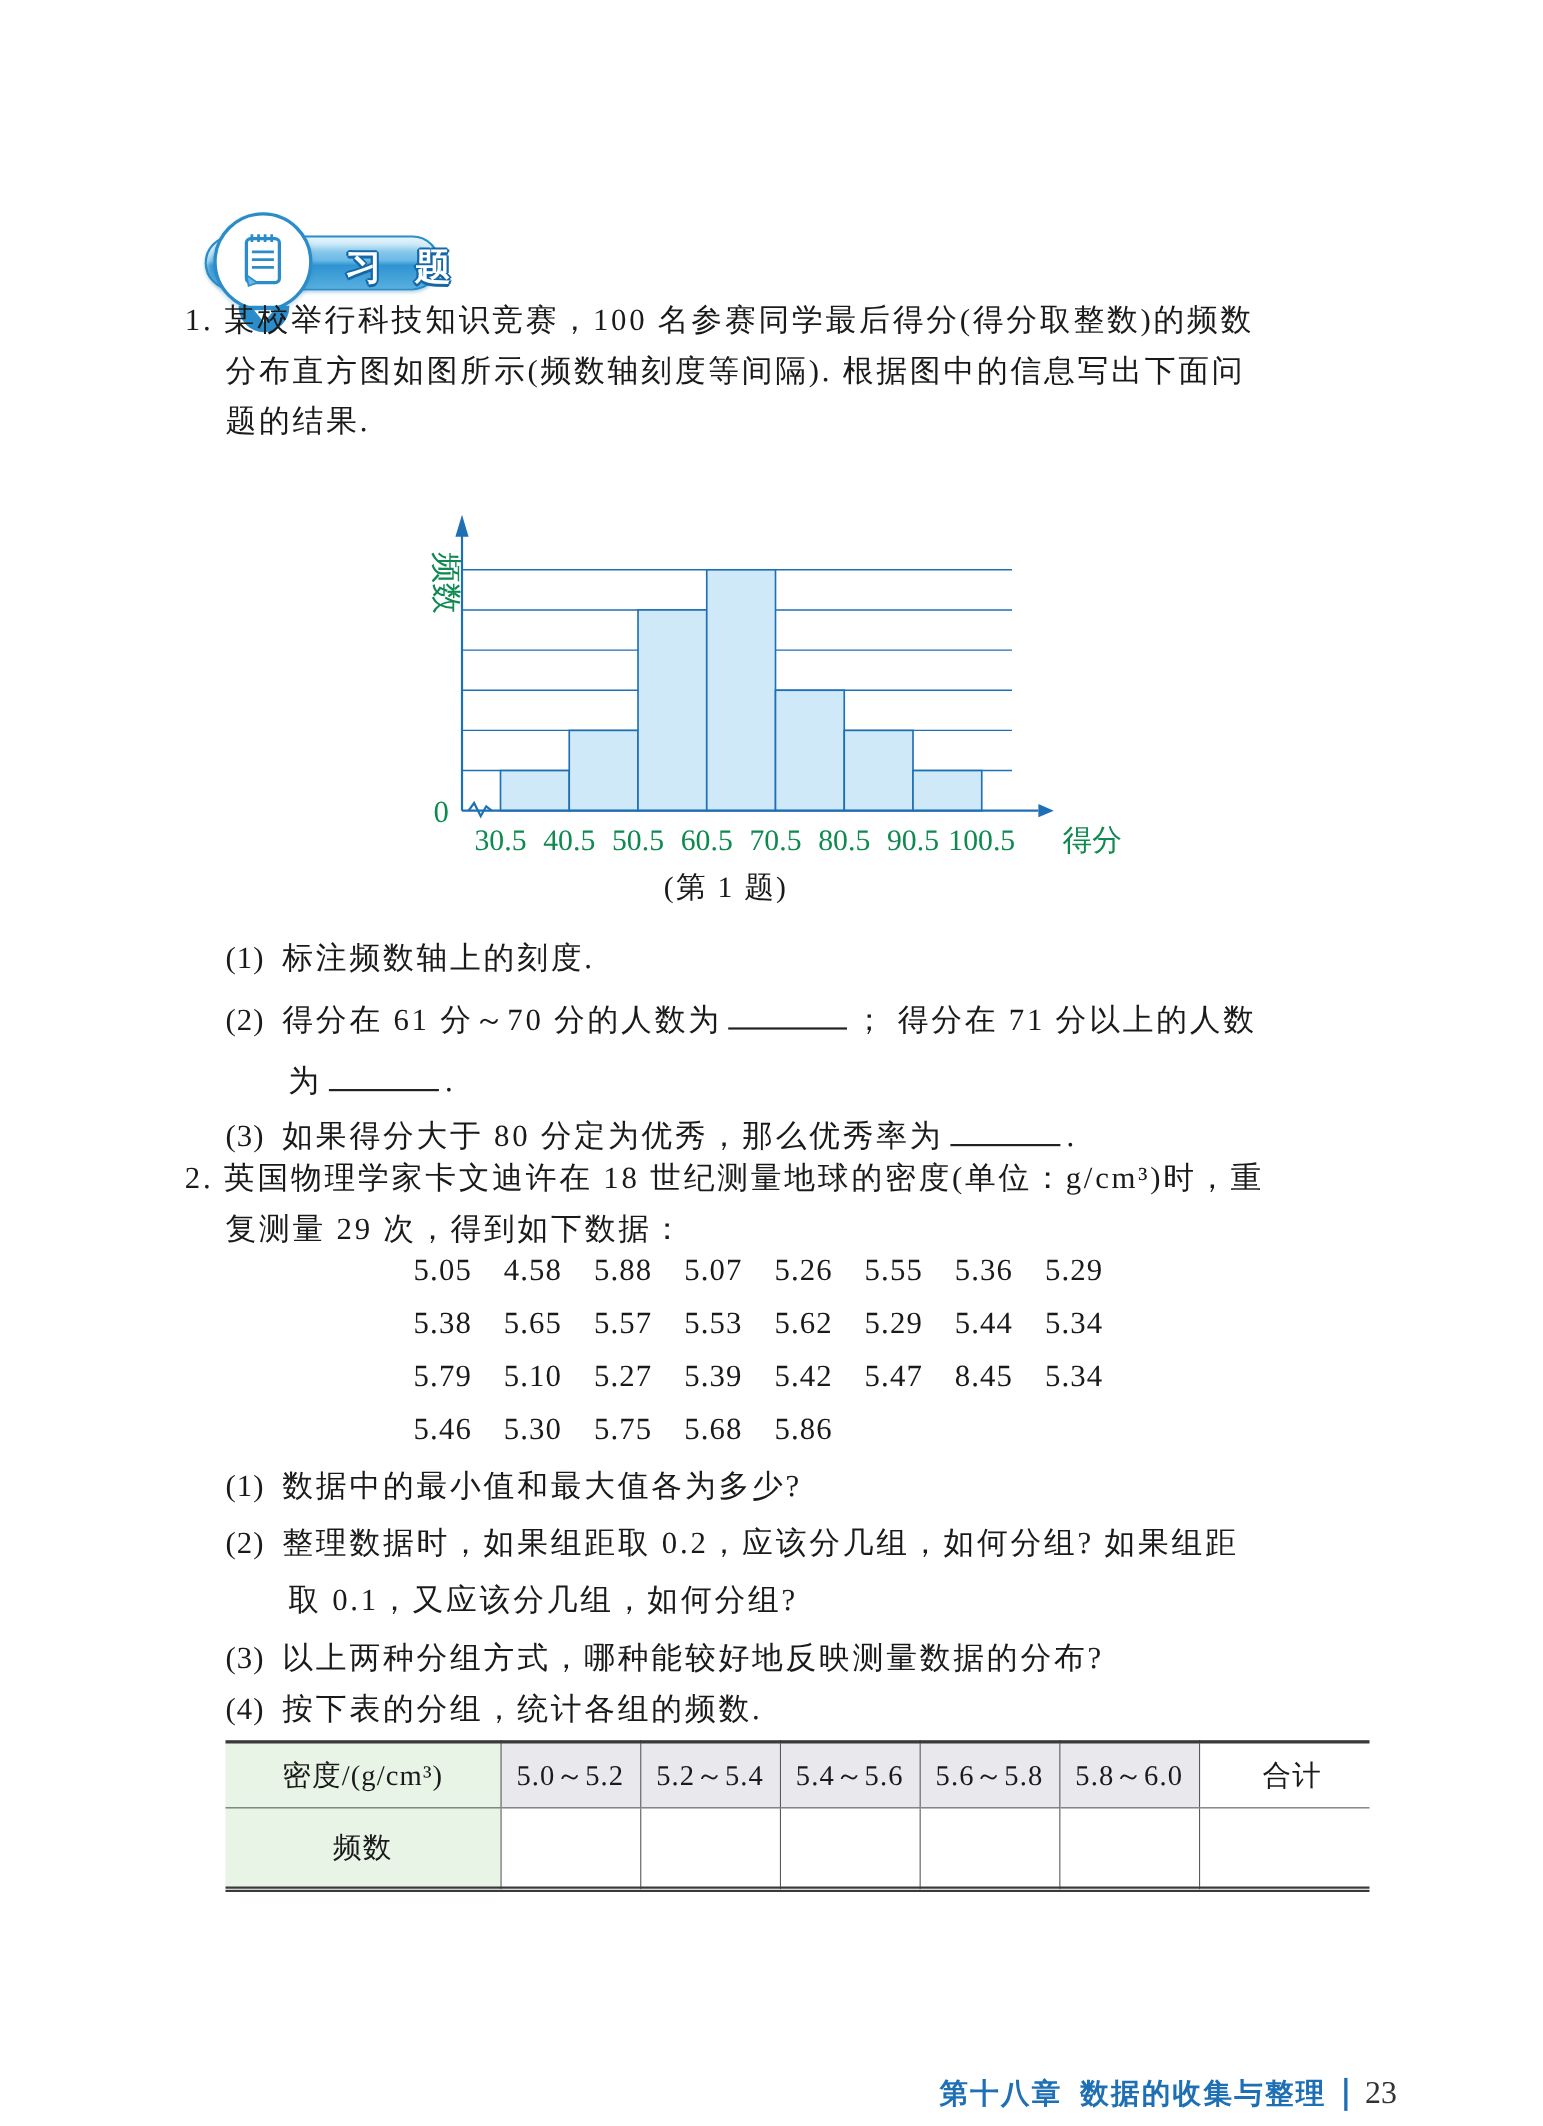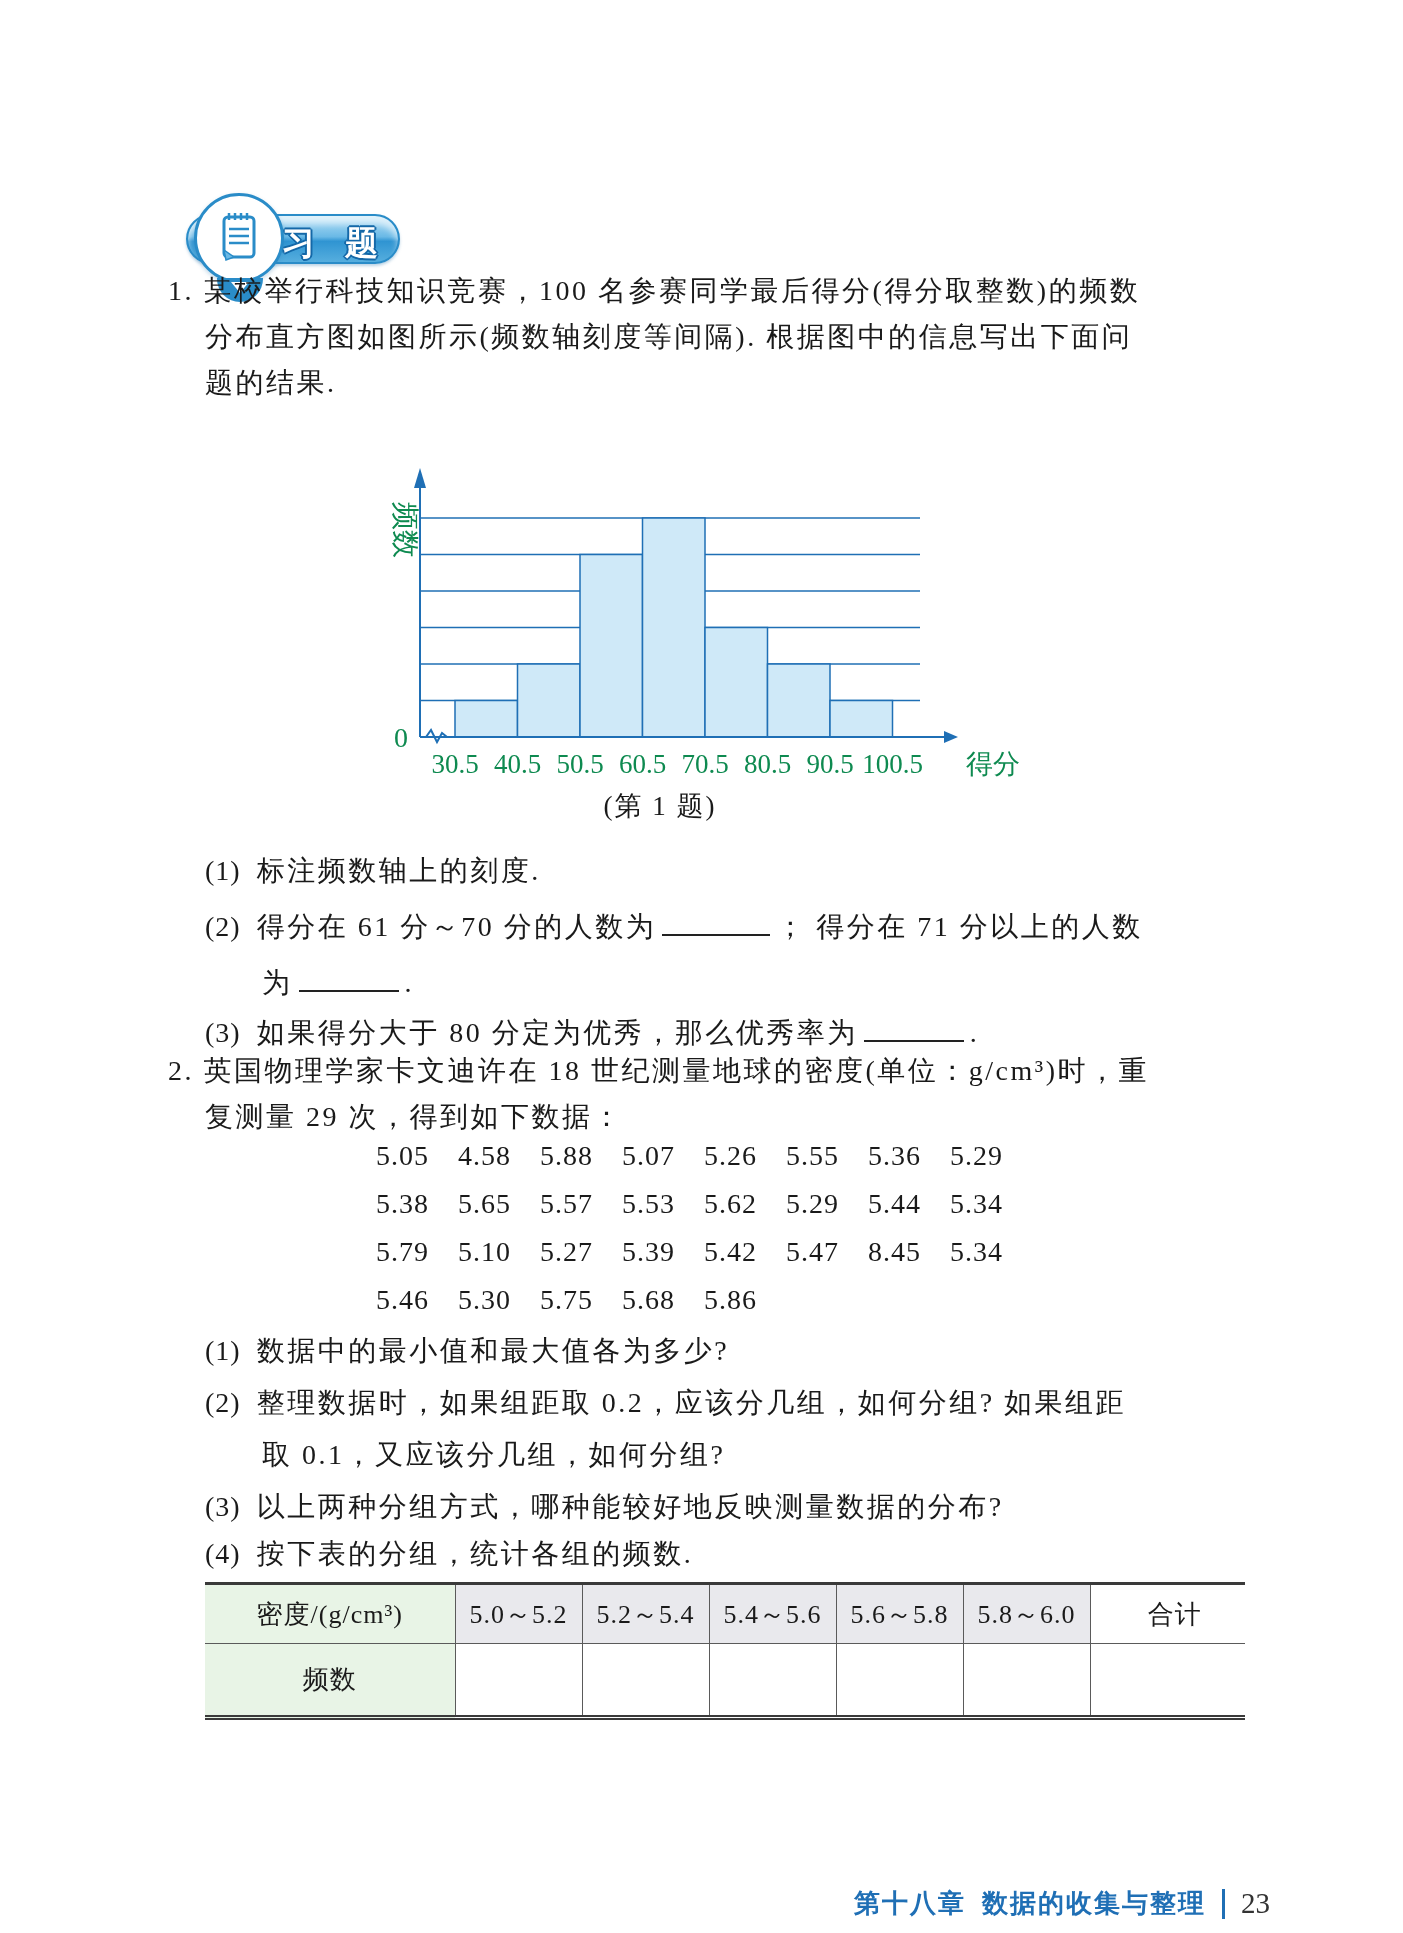--- a/index.html
+++ b/index.html
@@ -13,21 +13,21 @@
   .qnum { margin-right:16px; letter-spacing:1px; }
   .blank { display:inline-block; border-bottom:2px solid #222; height:4px;
            vertical-align:baseline; margin:0 6px; }
   
   .badge-pill { left:186px; top:214px; width:214px; height:50px; border-radius:26px;
     background:linear-gradient(#b5e0f6 0%, #6ab9e6 45%, #2f94d2 55%, #56aede 100%);
     border:2px solid #2a8cc8; box-shadow:inset 0 8px 6px rgba(255,255,255,0.6), 0 2px 3px rgba(60,130,180,0.35); }
   .badge-label { left:282px; top:221px; font-family:"Liberation Sans", sans-serif;
     font-size:33px; font-weight:bold; color:#ffffff; letter-spacing:30px; white-space:nowrap;
     text-shadow:-2px 0 0 #1468a8, 2px 0 0 #1468a8, 0 -2px 0 #1468a8, 0 2px 0 #1468a8,
-                -1px -1px 0 #1468a8, 1px 1px 0 #1468a8, 1px -1px 0 #1468a8, -1px 1px 0 #1468a8; }
+                -1px -1px 0 #1468a8, 1px 1px 0 #1468a8, 1px -1px 0 #1468a8, -1px 1px 0 #1468a8;padding-left:32px; }
   .badge-circle { left:194px; top:193px; width:90px; height:90px; border-radius:50%;
     background:#ffffff; border:3px solid #2a8cc8; display:flex; align-items:center; justify-content:center;
     box-shadow:0 2px 4px rgba(60,130,180,0.3); }
   .badge-tab { left:217px; top:278px; width:46px; height:24px; background:#2a8cc8;
     border-radius:0 0 24px 24px; display:flex; justify-content:center; }
   .badge-tab .tri { width:0; height:0; margin-top:4px;
     border-left:9px solid transparent; border-right:9px solid transparent; border-top:11px solid #ffffff; }
   
   .chart-box { left:300px; top:462px; width:720px; height:348px; }
   .axisln  { stroke:#1f6fb5; stroke-width:2; fill:none; }

